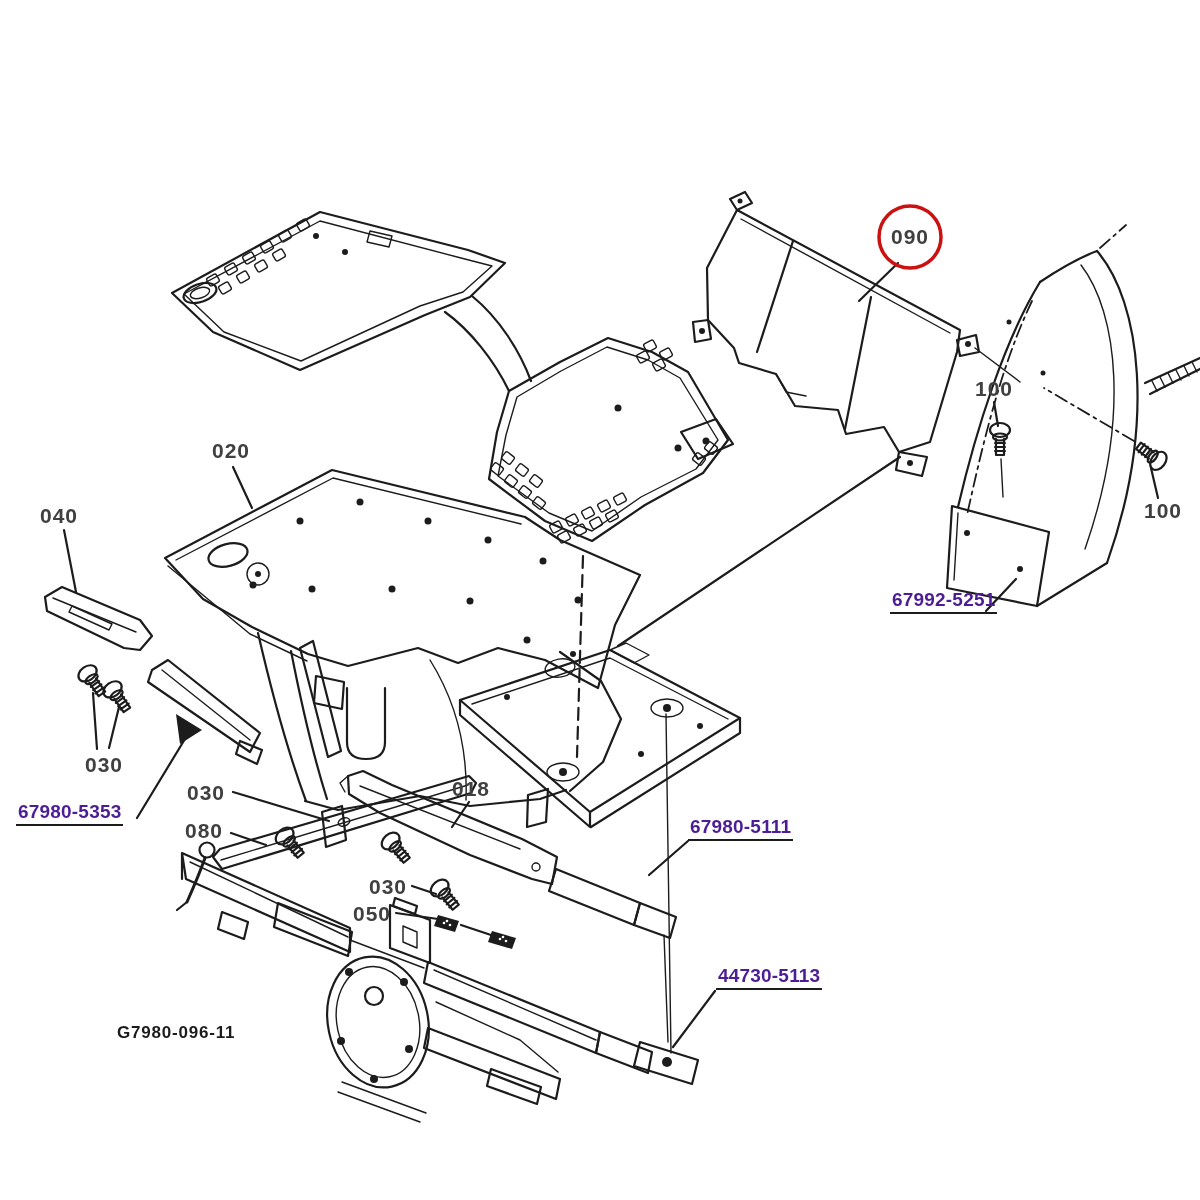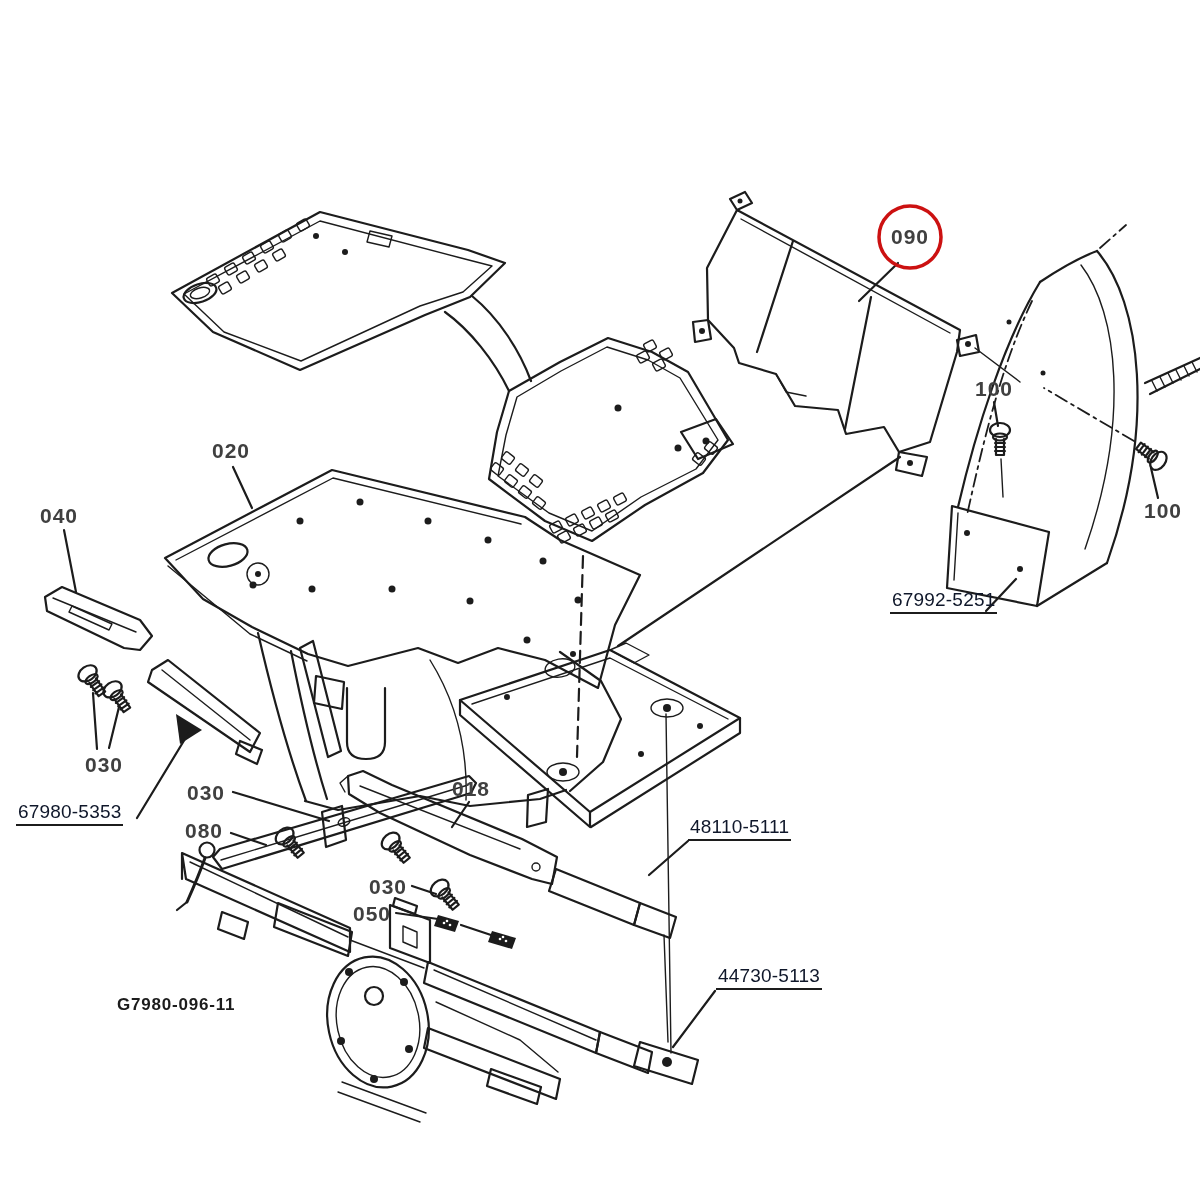--- a/index.html
+++ b/index.html
@@ -9,24 +9,24 @@
   svg *{stroke:#1c1c1c;fill:none;stroke-width:2.2;stroke-linecap:round;stroke-linejoin:round;}
   svg .thin{stroke-width:1.4;}
   svg .thick{stroke-width:3;}
   svg .fill{fill:#1c1c1c;stroke:none;}
   svg .wdot{fill:#ffffff;stroke:none;}
   svg .ring{stroke:#cc1111;stroke-width:3.5;fill:none;}
   svg .dash{stroke-dasharray:12 7;}
   svg .cdash{stroke-dasharray:13 5 3 5;stroke-width:1.8;}
   .callout{position:absolute;transform:translate(-50%,-50%);font-weight:700;font-size:21px;
            color:#404040;letter-spacing:1px;white-space:nowrap;}
-  .pn{position:absolute;font-weight:400;font-size:19px;color:#0f172a;letter-spacing:.2px;
+  .pn{position:absolute;font-weight:700;font-size:19px;color:#4c1d95;letter-spacing:.2px;
       border-bottom:2.5px solid #1c1c1c;padding:0 2px 1px 2px;white-space:nowrap;}
   .ref{position:absolute;font-weight:700;font-size:17px;color:#1c1c1c;letter-spacing:.8px;
-       white-space:nowrap;}
+       white-space:nowrap;margin-top:28px;}
 </style>
 </head>
 <body>
 
 <div class="stage">
 
 <svg width="1200" height="1200" viewBox="0 0 1200 1200">
   <defs>
     <g id="bolt">
       <ellipse cx="0" cy="-13" rx="10" ry="7"></ellipse>
@@ -288,18 +288,18 @@
   <div class="callout" style="left:206px;top:793px">030</div>
   <div class="callout" style="left:204px;top:831px">080</div>
   <div class="callout" style="left:471px;top:789px">018</div>
   <div class="callout" style="left:388px;top:887px">030</div>
   <div class="callout" style="left:372px;top:914px">050</div>
   <div class="callout" style="left:910px;top:237px">090</div>
   <div class="callout" style="left:994px;top:389px">100</div>
   <div class="callout" style="left:1163px;top:511px">100</div>
 
   <div class="pn" style="left:16px;top:801px">67980-5353</div>
-  <div class="pn" style="left:688px;top:816px">48110-5111</div>
+  <div class="pn" style="left:688px;top:816px">67980-5111</div>
   <div class="pn" style="left:890px;top:589px">67992-5251</div>
   <div class="pn" style="left:716px;top:965px">44730-5113</div>
 
   <div class="ref" style="left:117px;top:995px">G7980-096-11</div>
 </div>
 
 </body></html>

